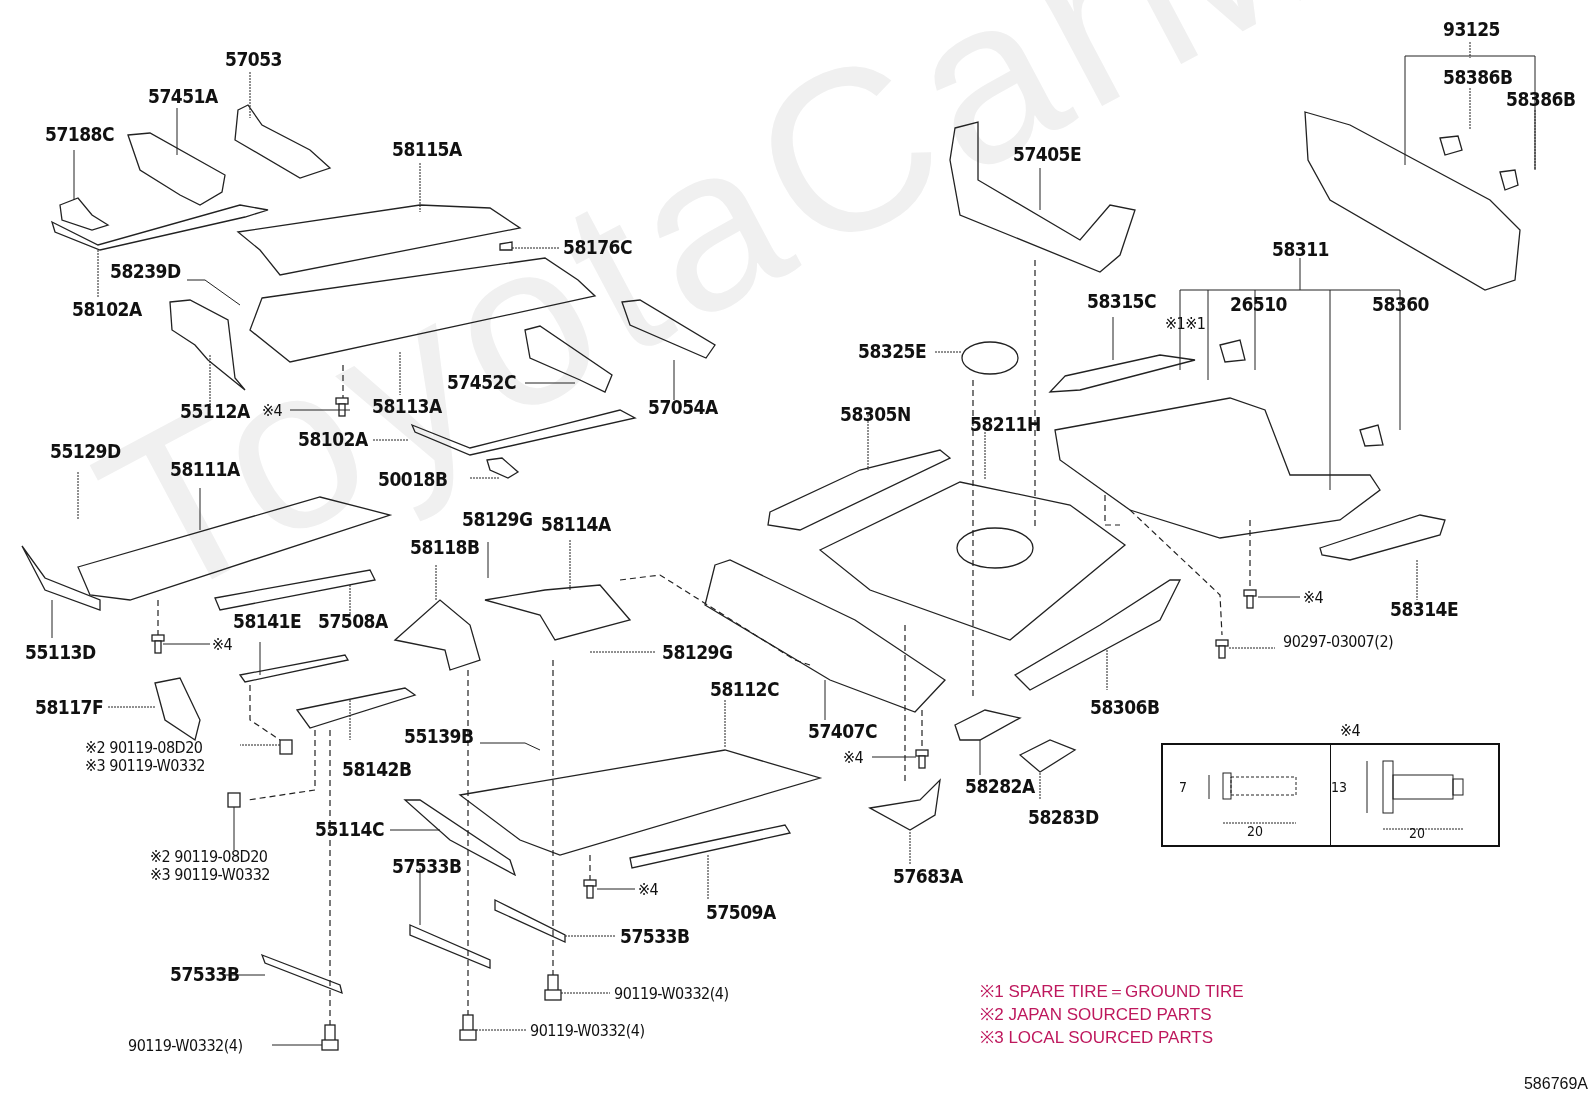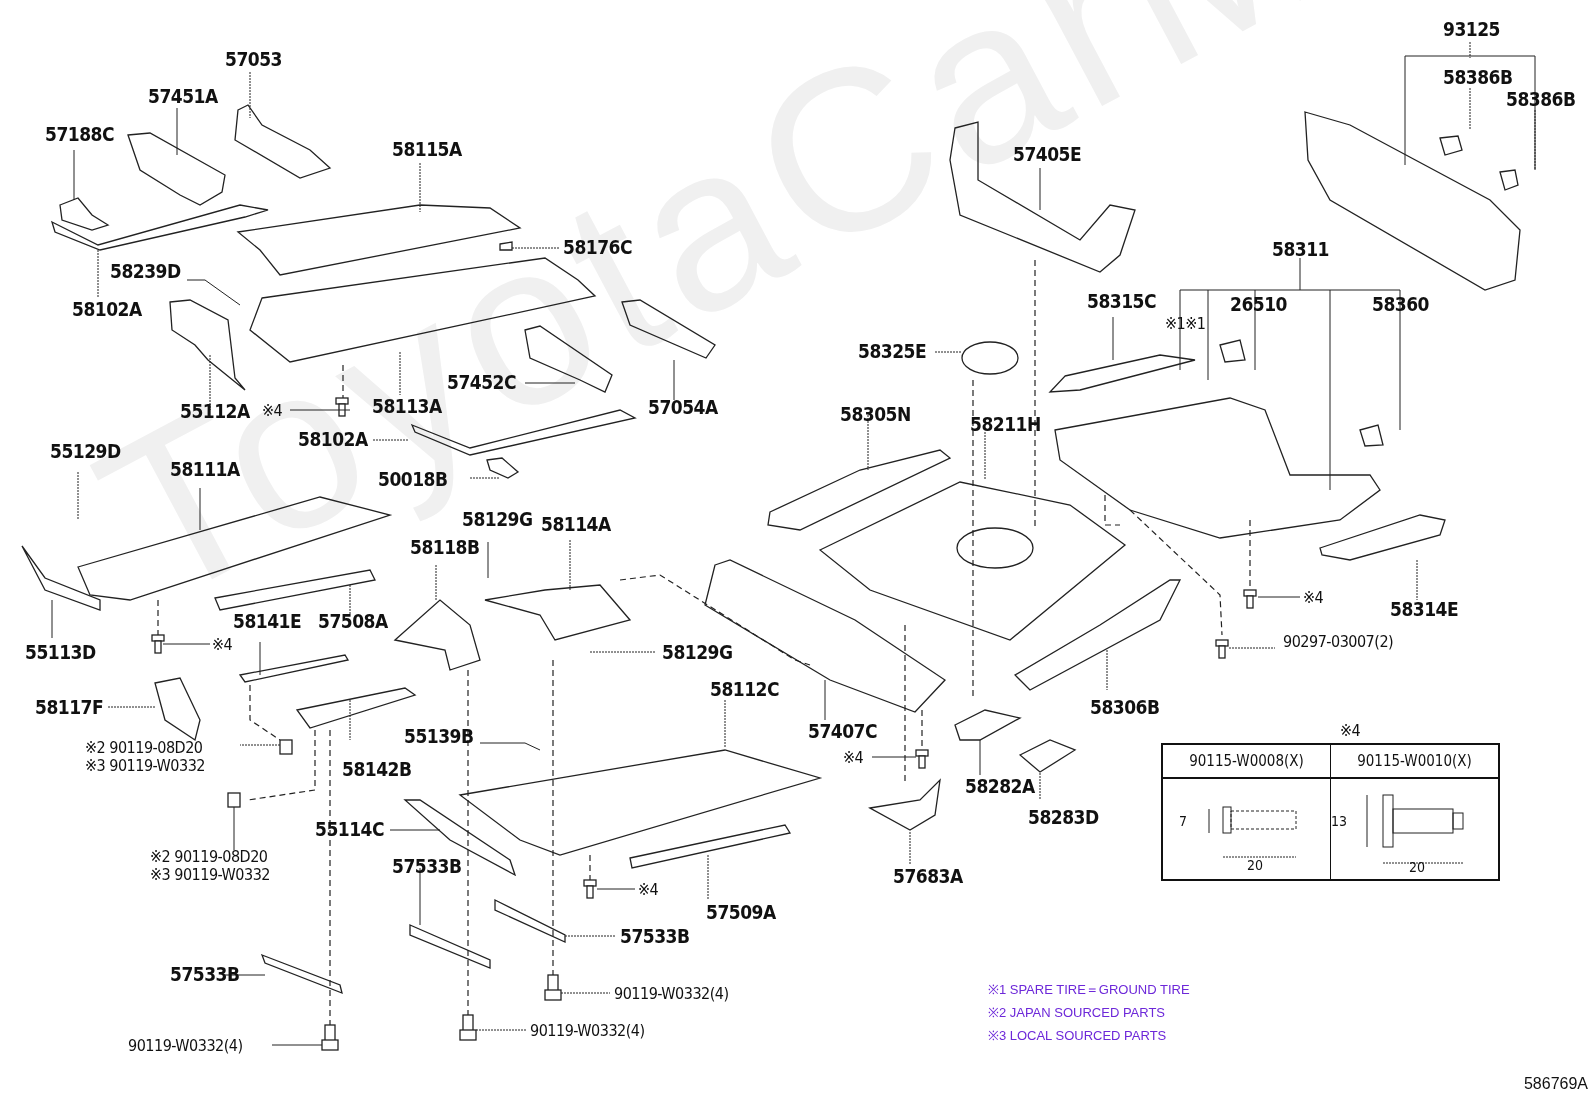--- a/index.html
+++ b/index.html
@@ -1,20 +1,20 @@
 <!DOCTYPE html>
 <html><head>
 <meta charset="utf-8">
 <style>
   html,body{margin:0;padding:0;background:#ffffff;}
   body{width:1592px;height:1099px;position:relative;overflow:hidden;font-family:"DejaVu Sans Mono","Liberation Mono",monospace;color:#111;}
   #canvas{position:absolute;left:0;top:0;width:1592px;height:1099px;}
   .lbl{position:absolute;font-family:"DejaVu Sans Condensed","DejaVu Sans",sans-serif;font-weight:bold;font-size:19px;letter-spacing:-0.5px;color:#111;white-space:nowrap;line-height:1;}
   .lbl.sm{font-size:16px;font-weight:normal;}
-  .note{position:absolute;font-family:"Liberation Sans",sans-serif;font-size:13px;color:#6d28d9;white-space:nowrap;line-height:1;margin-left:8px;}
+  .note{position:absolute;font-family:"Liberation Sans",sans-serif;font-size:17px;color:#be185d;white-space:nowrap;line-height:1;}
   .wm{position:absolute;left:60px;top:420px;font-family:"Liberation Sans",sans-serif;font-size:230px;color:#f0f0f0;transform:rotate(-28deg);transform-origin:left top;letter-spacing:10px;white-space:nowrap;}
   table.fast{position:absolute;left:1161px;top:743px;border-collapse:collapse;border:2px solid #111;font-family:"DejaVu Sans Condensed","DejaVu Sans",sans-serif;}
   table.fast td{border:1px solid #111;padding:0;text-align:center;font-size:15px;width:167px;}
   table.fast tr.hd td{height:32px;border-bottom:2px solid #111;}
   table.fast tr.bd td{height:96px;position:relative;}
   .ref{position:absolute;right:4px;bottom:6px;font-family:"Liberation Sans",sans-serif;font-size:16px;margin-left:12px;}
 </style>
 </head>
 <body>
 
@@ -273,24 +273,20 @@
 <div class="lbl sm" style="left:150px;top:867px">※3 90119-W0332</div>
 <div class="lbl sm" style="left:614px;top:986px">90119-W0332(4)</div>
 <div class="lbl sm" style="left:530px;top:1023px">90119-W0332(4)</div>
 <div class="lbl sm" style="left:128px;top:1038px">90119-W0332(4)</div>
 <div class="lbl sm" style="left:1283px;top:634px">90297-03007(2)</div>
 <div class="lbl sm" style="left:1165px;top:316px">※1※1</div>
 
 <div class="lbl sm" style="left:1340px;top:723px">※4</div>
 <table class="fast">
   <tbody>
-      <tr class="hd">
-    <td>90115-W0008(X)</td>
-    <td>90115-W0010(X)</td>
-  </tr>
   <tr class="bd">
     <td>
       <svg width="167" height="96" stroke="#222" fill="none">
         <rect x="60" y="28" width="8" height="26"></rect>
             <rect x="68" y="32" width="65" height="18" stroke-dasharray="3 2"></rect>
         <line x1="46" y1="30" x2="46" y2="54"></line>
             <line x1="60" y1="78" x2="133" y2="78" stroke-dasharray="2 1"></line>
       </svg>
       <span style="position:absolute;left:16px;top:34px;font-size:14px">7</span>
       <span style="position:absolute;left:84px;top:78px;font-size:14px">20</span>

